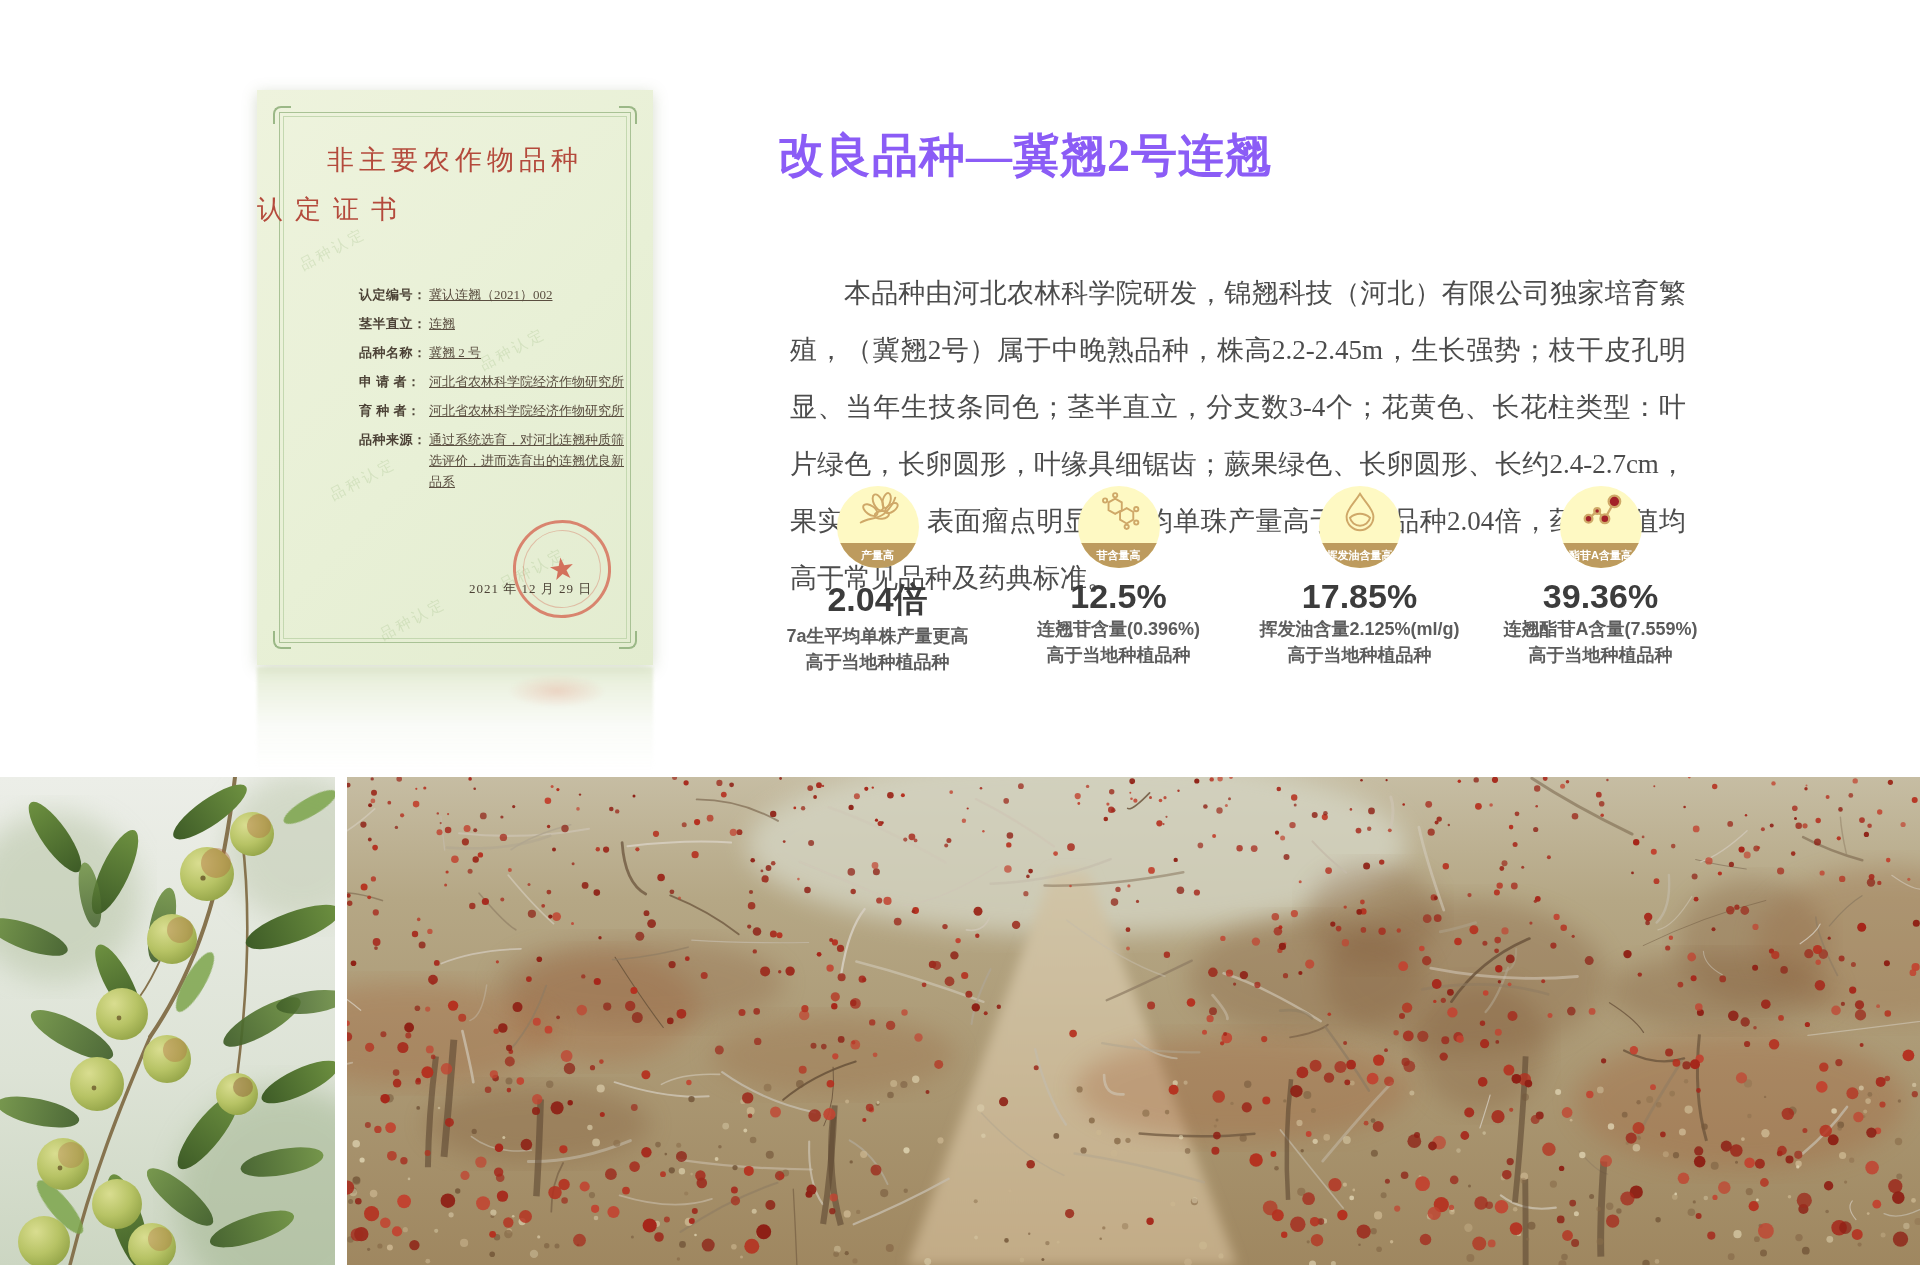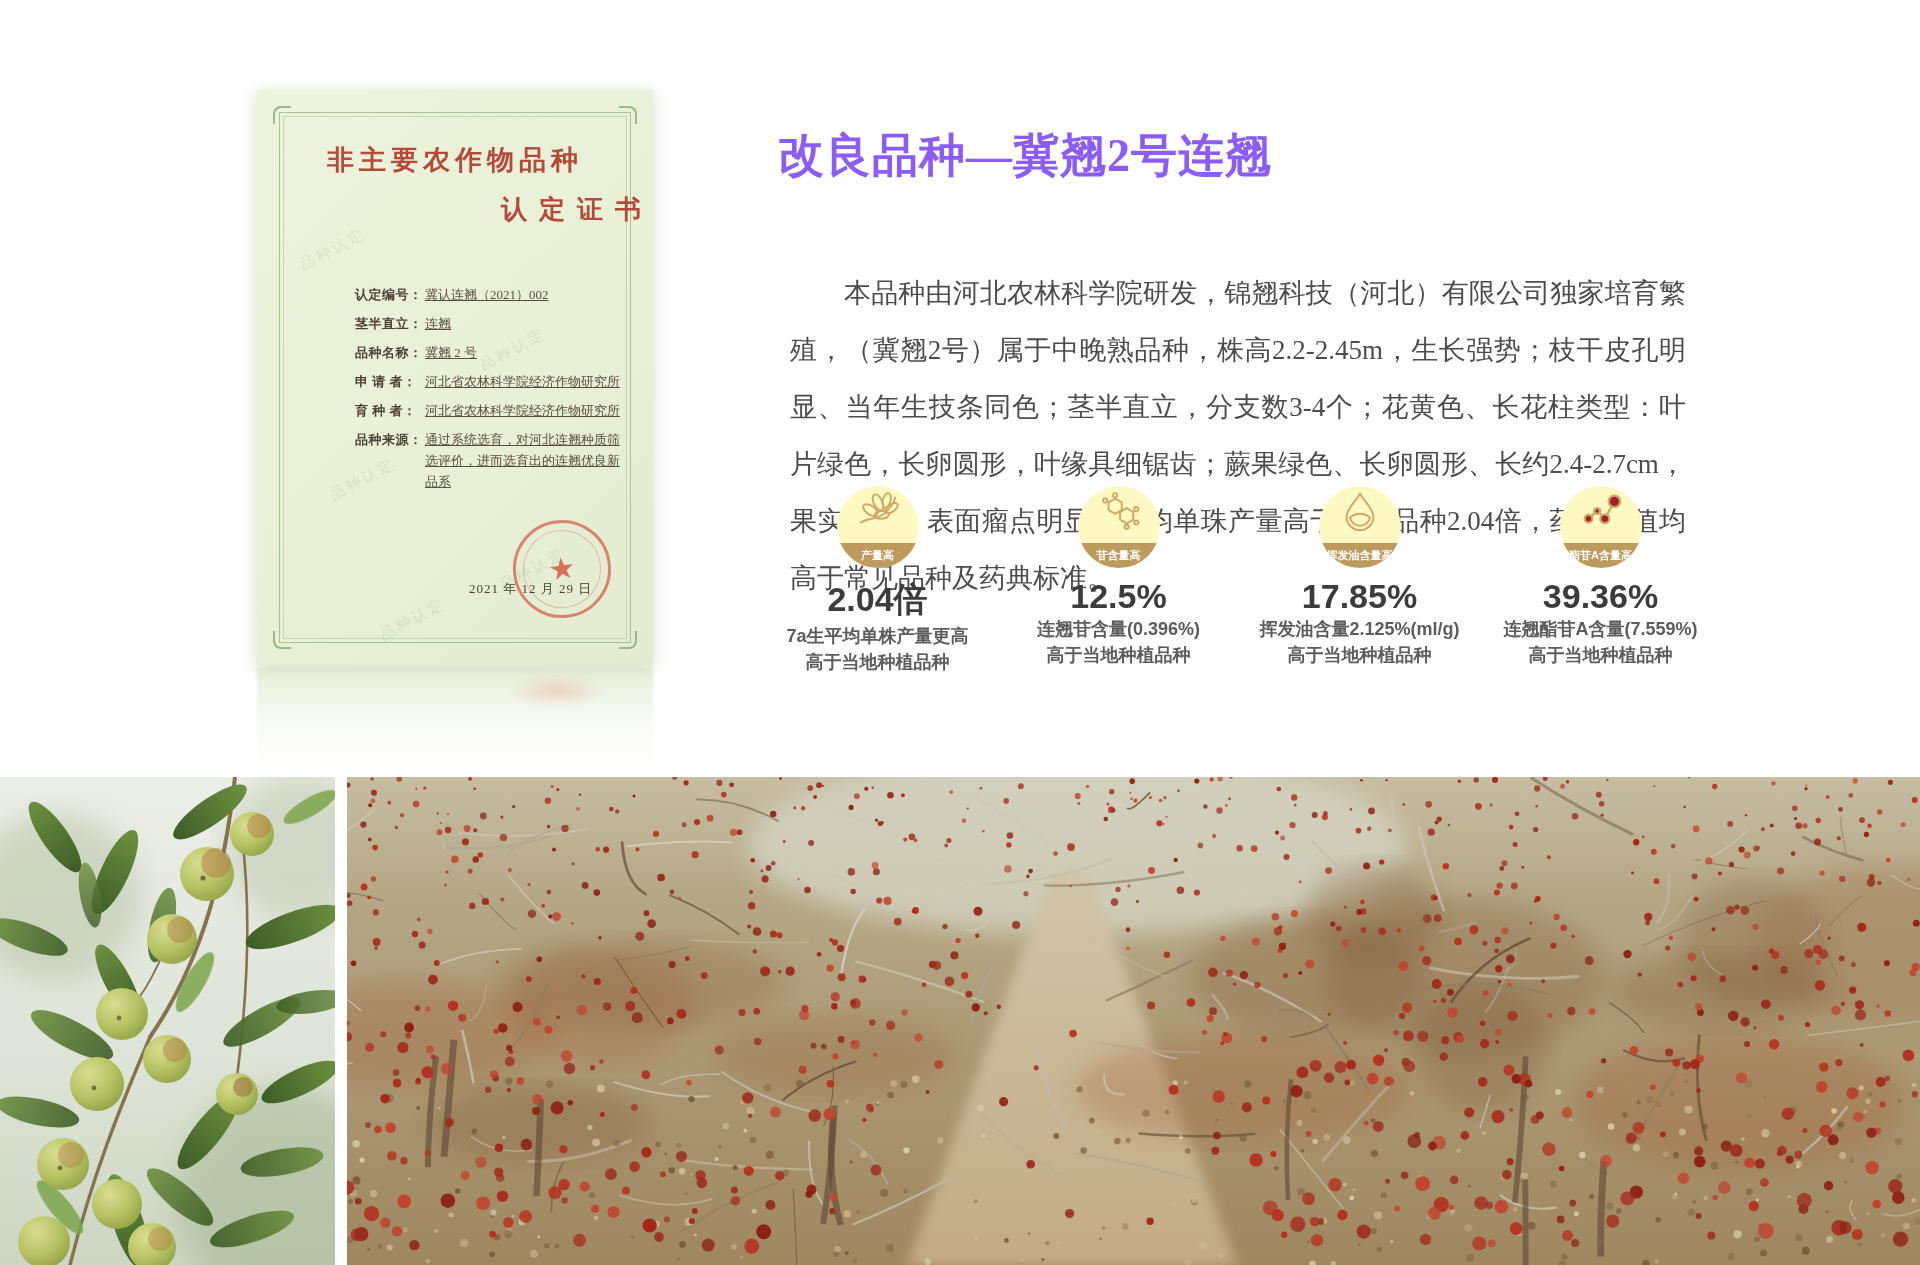--- a/index.html
+++ b/index.html
@@ -15,25 +15,25 @@
   .cert-frame::after{content:"";position:absolute;left:3px;top:3px;right:3px;bottom:3px;
         border:1px solid #c4d8b0;}
   .corner{position:absolute;width:16px;height:16px;border-color:#9bb887;border-style:solid;border-width:0;}
   .c-tl{left:16px;top:16px;border-left-width:2px;border-top-width:2px;border-radius:8px 0 0 0;}
   .c-tr{right:16px;top:16px;border-right-width:2px;border-top-width:2px;border-radius:0 8px 0 0;}
   .c-bl{left:16px;bottom:16px;border-left-width:2px;border-bottom-width:2px;border-radius:0 0 0 8px;}
   .c-br{right:16px;bottom:16px;border-right-width:2px;border-bottom-width:2px;border-radius:0 0 8px 0;}
   .wm{position:absolute;font-size:15px;color:rgba(130,170,100,.20);transform:rotate(-28deg);
       letter-spacing:3px;white-space:nowrap;}
   .cert-t1{position:absolute;left:0;right:0;top:52px;text-align:center;
-      font-size:27px;font-weight:bold;color:#b44a3c;letter-spacing:5px;}
-  .cert-t2{position:absolute;left:0;right:0;top:102px;text-align:right;
-      font-size:26px;font-weight:bold;color:#b44a3c;letter-spacing:12px;}
+      font-size:27px;font-weight:normal;color:#b44a3c;letter-spacing:5px;}
+  .cert-t2{position:absolute;left:0;right:0;top:102px;text-align:left;
+      font-size:26px;font-weight:normal;color:#b44a3c;letter-spacing:12px;}
   .cert-fields{position:absolute;left:0;right:0;top:194px;}
-  .f{display:flex;padding:0 24px 0 98px;margin-bottom:8px;font-size:13px;line-height:21px;}
+  .f{display:flex;padding:0 24px 0 62px;margin-bottom:8px;font-size:13px;line-height:21px;margin-left:40px;}
   .f .lab{flex:none;width:70px;font-weight:bold;color:#4c4236;letter-spacing:.5px;}
   .f .val{flex:1;color:#5a4e40;text-decoration:underline;}
   .seal{position:absolute;left:256px;top:430px;width:92px;height:92px;border-radius:50%;
       border:3px solid rgba(212,96,76,.75);transform:rotate(-8deg);
       display:flex;align-items:center;justify-content:center;}
   .seal::before{content:"";position:absolute;left:7px;top:7px;right:7px;bottom:7px;
       border:1px solid rgba(212,96,76,.35);border-radius:50%;}
   .seal-star{font-size:30px;color:rgba(208,90,70,.85);line-height:1;}
   .cert-date{position:absolute;left:212px;top:490px;font-size:13px;color:#4c4236;letter-spacing:1px;}
   .cert-reflect{position:absolute;left:257px;top:667px;width:396px;height:106px;

